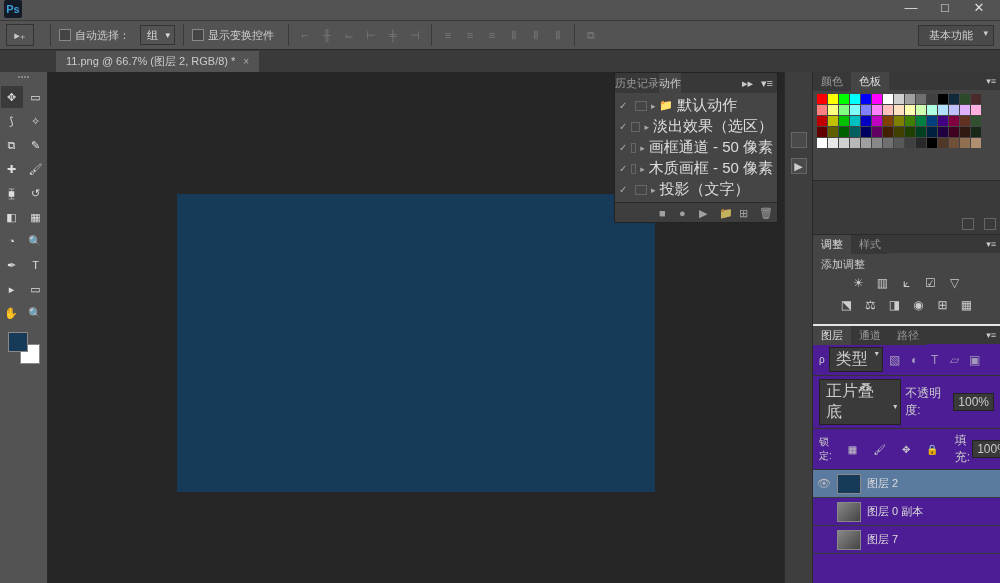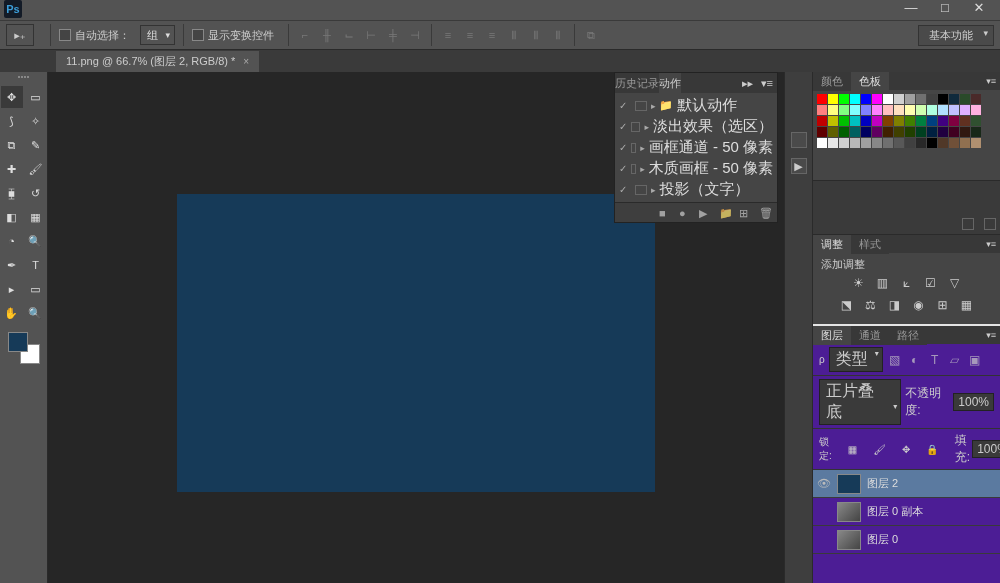--- a/index.html
+++ b/index.html
@@ -398,21 +398,21 @@
     <span class="layer-name">图层 2</span>
               </div>
               <div class="layer-row">
                 <span class="eye"></span>
     <span class="layer-thumb" style="background:linear-gradient(135deg,#888,#444)"></span>
     <span class="layer-name">图层 0 副本</span>
               </div>
               <div class="layer-row">
                 <span class="eye"></span>
     <span class="layer-thumb" style="background:linear-gradient(135deg,#888,#444)"></span>
-    <span class="layer-name">图层 0</span>
+    <span class="layer-name">图层 7</span>
               </div>
             </div>
         </div>
 
       </div>
     </div>
   </div>
 
 </div>
 

